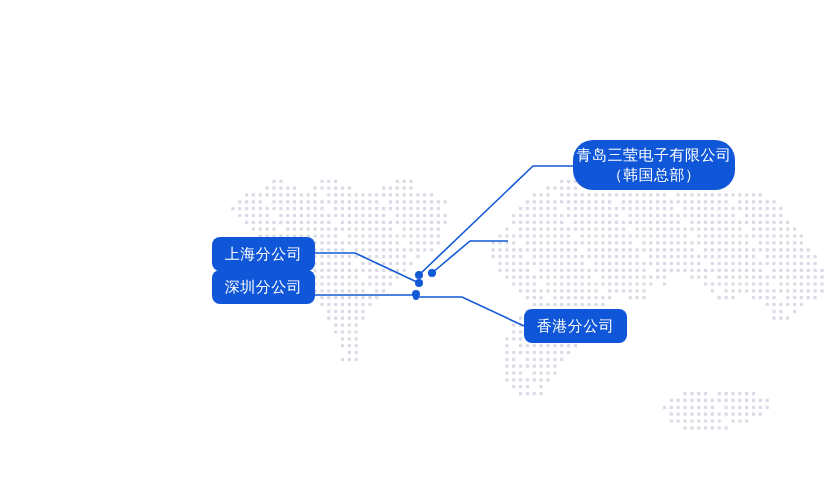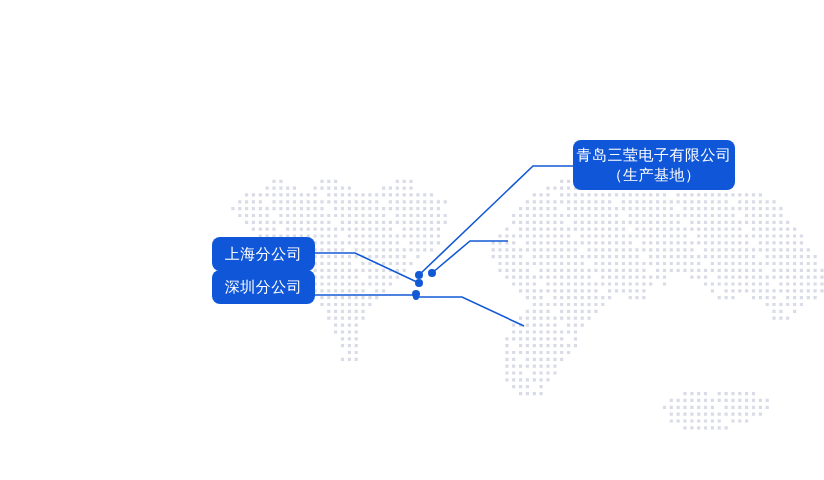--- a/index.html
+++ b/index.html
@@ -77,28 +77,31 @@
     </svg>
 
   <div id="markers">
       <div class="marker-dot" style="left: 415px; top: 271px; width: 8px; height: 8px; background: rgb(18, 89, 214);"></div>
       <div class="marker-dot" style="left: 428px; top: 269px; width: 8px; height: 8px; background: rgb(18, 89, 214);"></div>
       <div class="marker-dot" style="left: 415px; top: 279px; width: 8px; height: 8px; background: rgb(18, 89, 214);"></div>
       <div class="marker-dot" style="left: 412px; top: 290px; width: 8px; height: 8px; background: rgb(18, 89, 214);"></div>
       <div class="marker-dot" style="left: 413px; top: 294px; width: 6px; height: 6px; background: rgb(18, 89, 214);"></div>
     </div>
 
-  <div class="label-box label-double" style="left:573px; top:140px; width:162px; height:50px;">
+  <div class="label-box label-double" style="left:573px; top:140px; width:162px; height:50px;border-radius:20px;">
     <span class="ln">青岛三莹电子有限公司</span>
-    <span class="ln">（生产基地）</span>
+    <span class="ln">（韩国总部）</span>
   </div>
 
 
   <div class="label-box label-single" style="left:212px; top:237px; width:103px; height:34px;">
     <span class="ln">上海分公司</span>
   </div>
 
   <div class="label-box label-single" style="left:212px; top:270px; width:103px; height:34px;">
     <span class="ln">深圳分公司</span>
   </div>
 
+  <div class="label-box label-single" style="left:524px; top:309px; width:103px; height:34px;">
+    <span class="ln">香港分公司</span>
+  </div>
 
 </div>
 
 </body></html>

